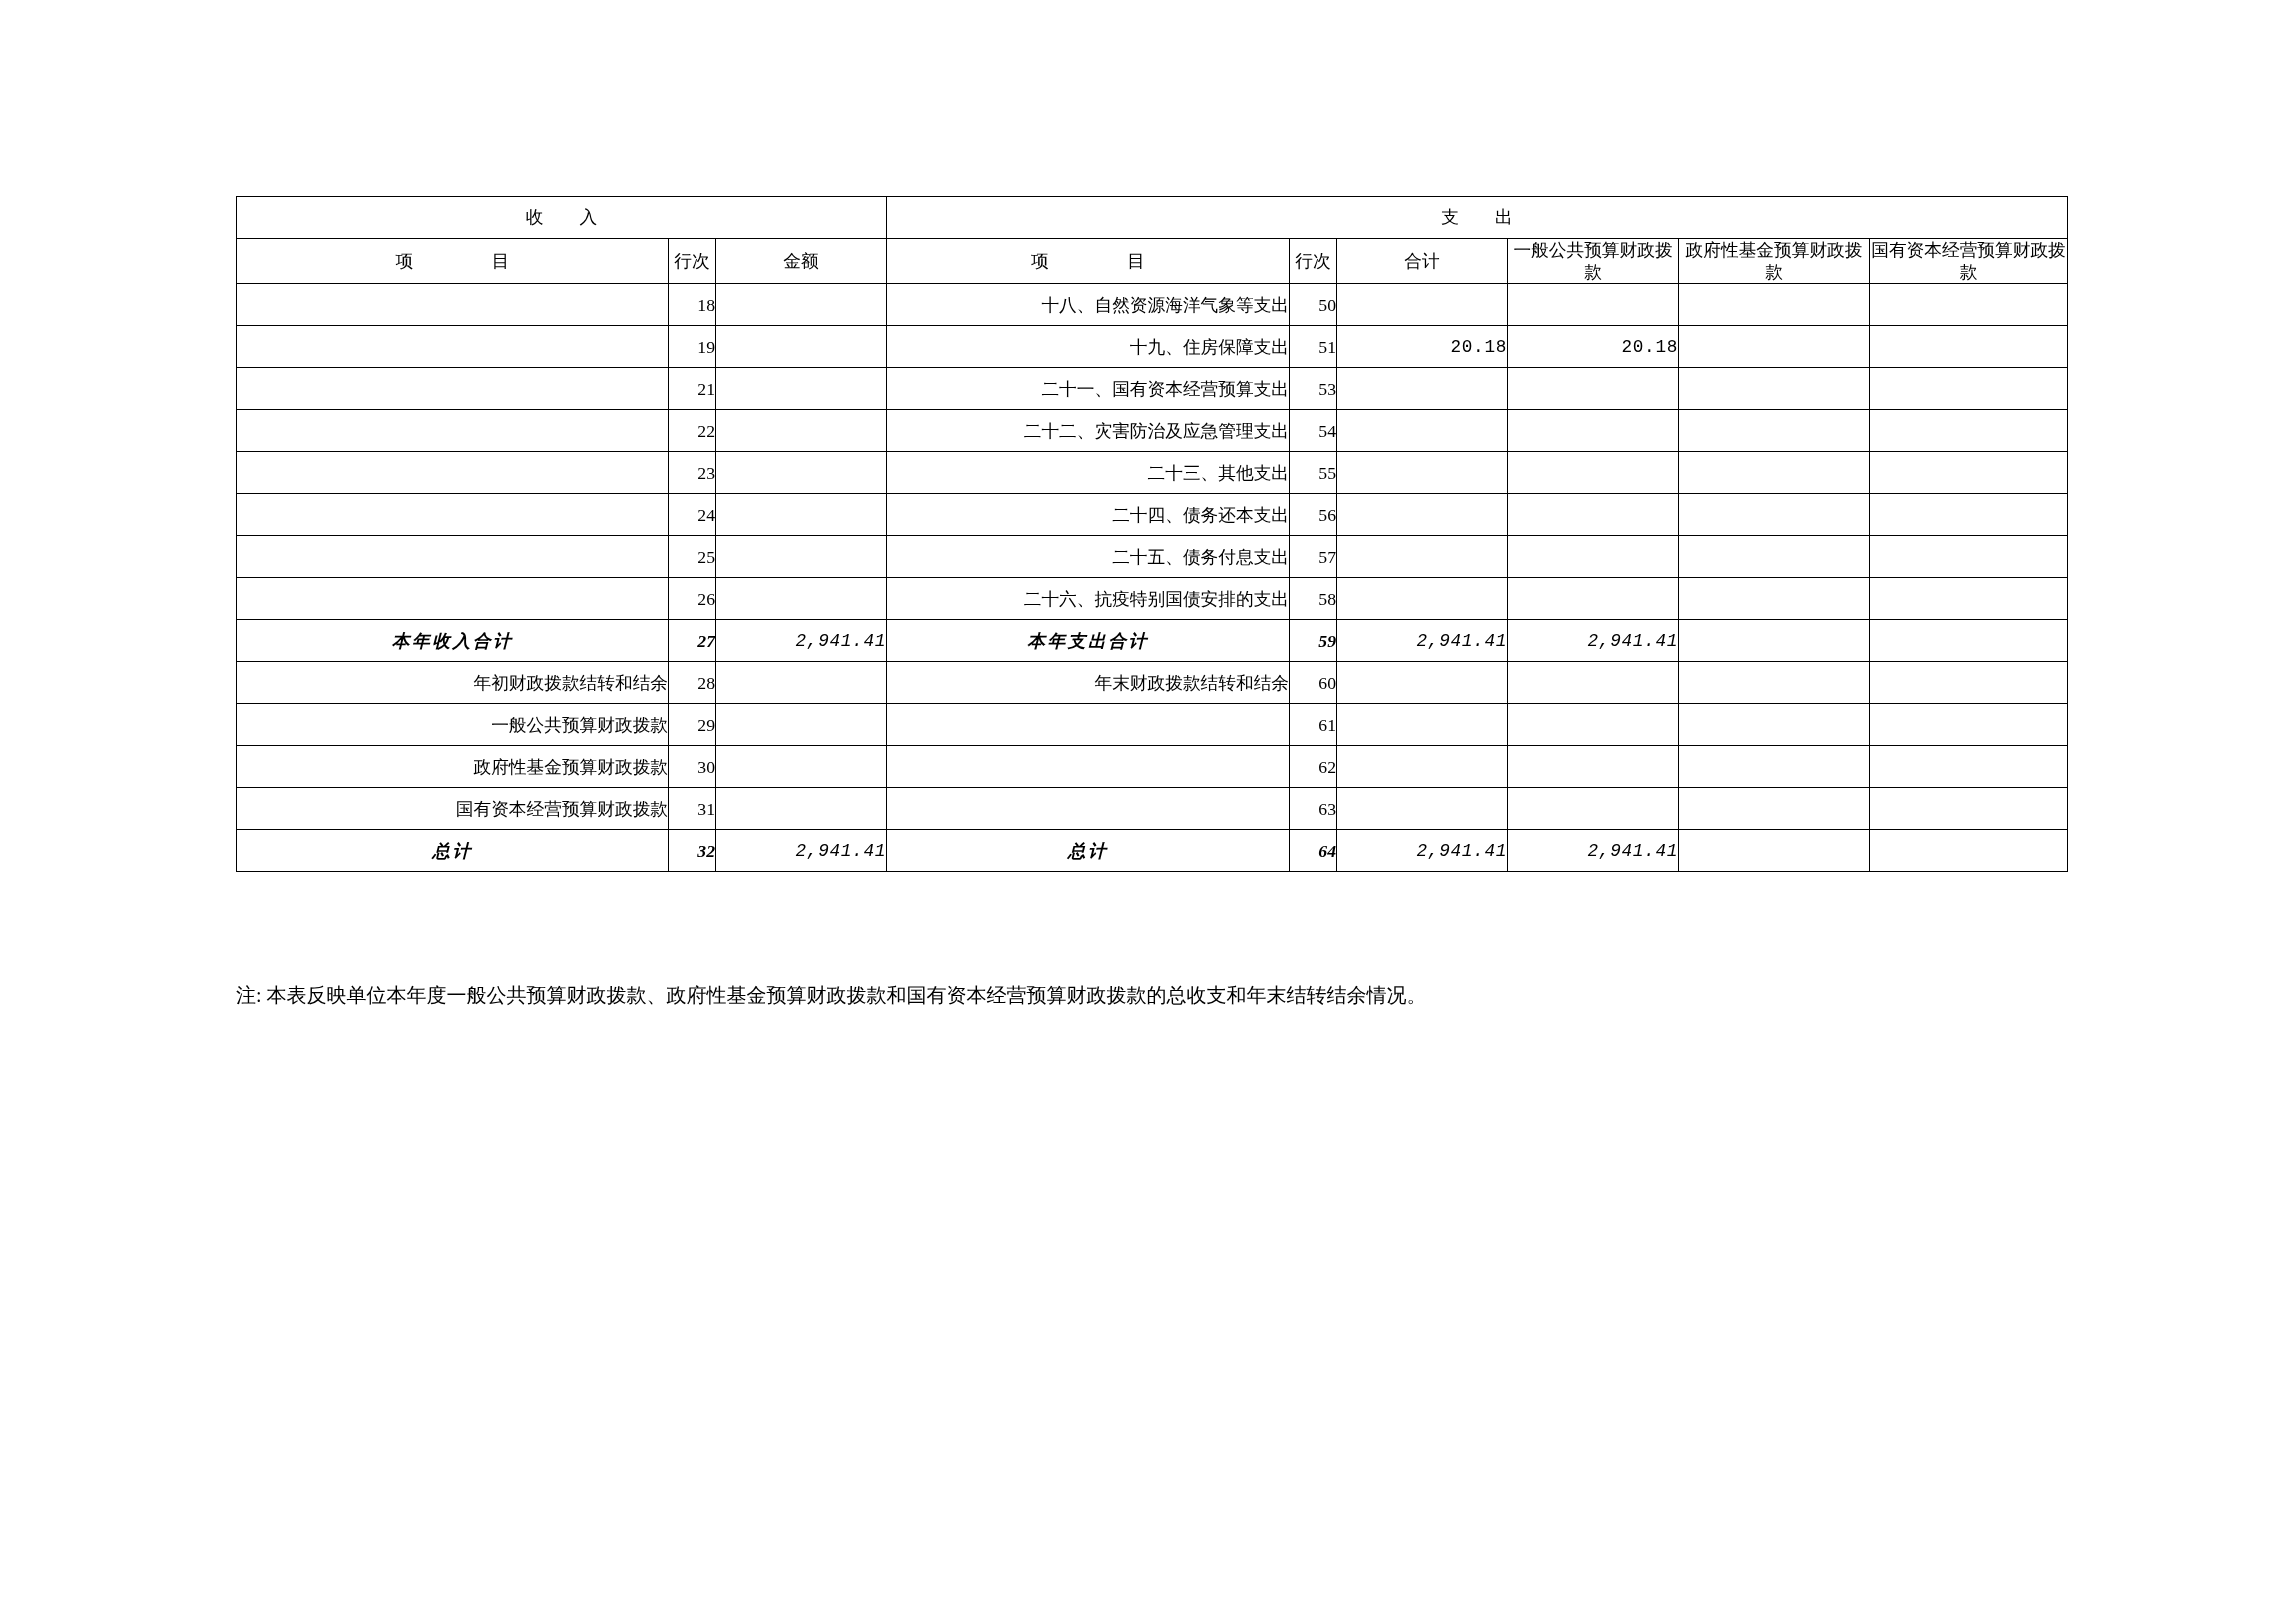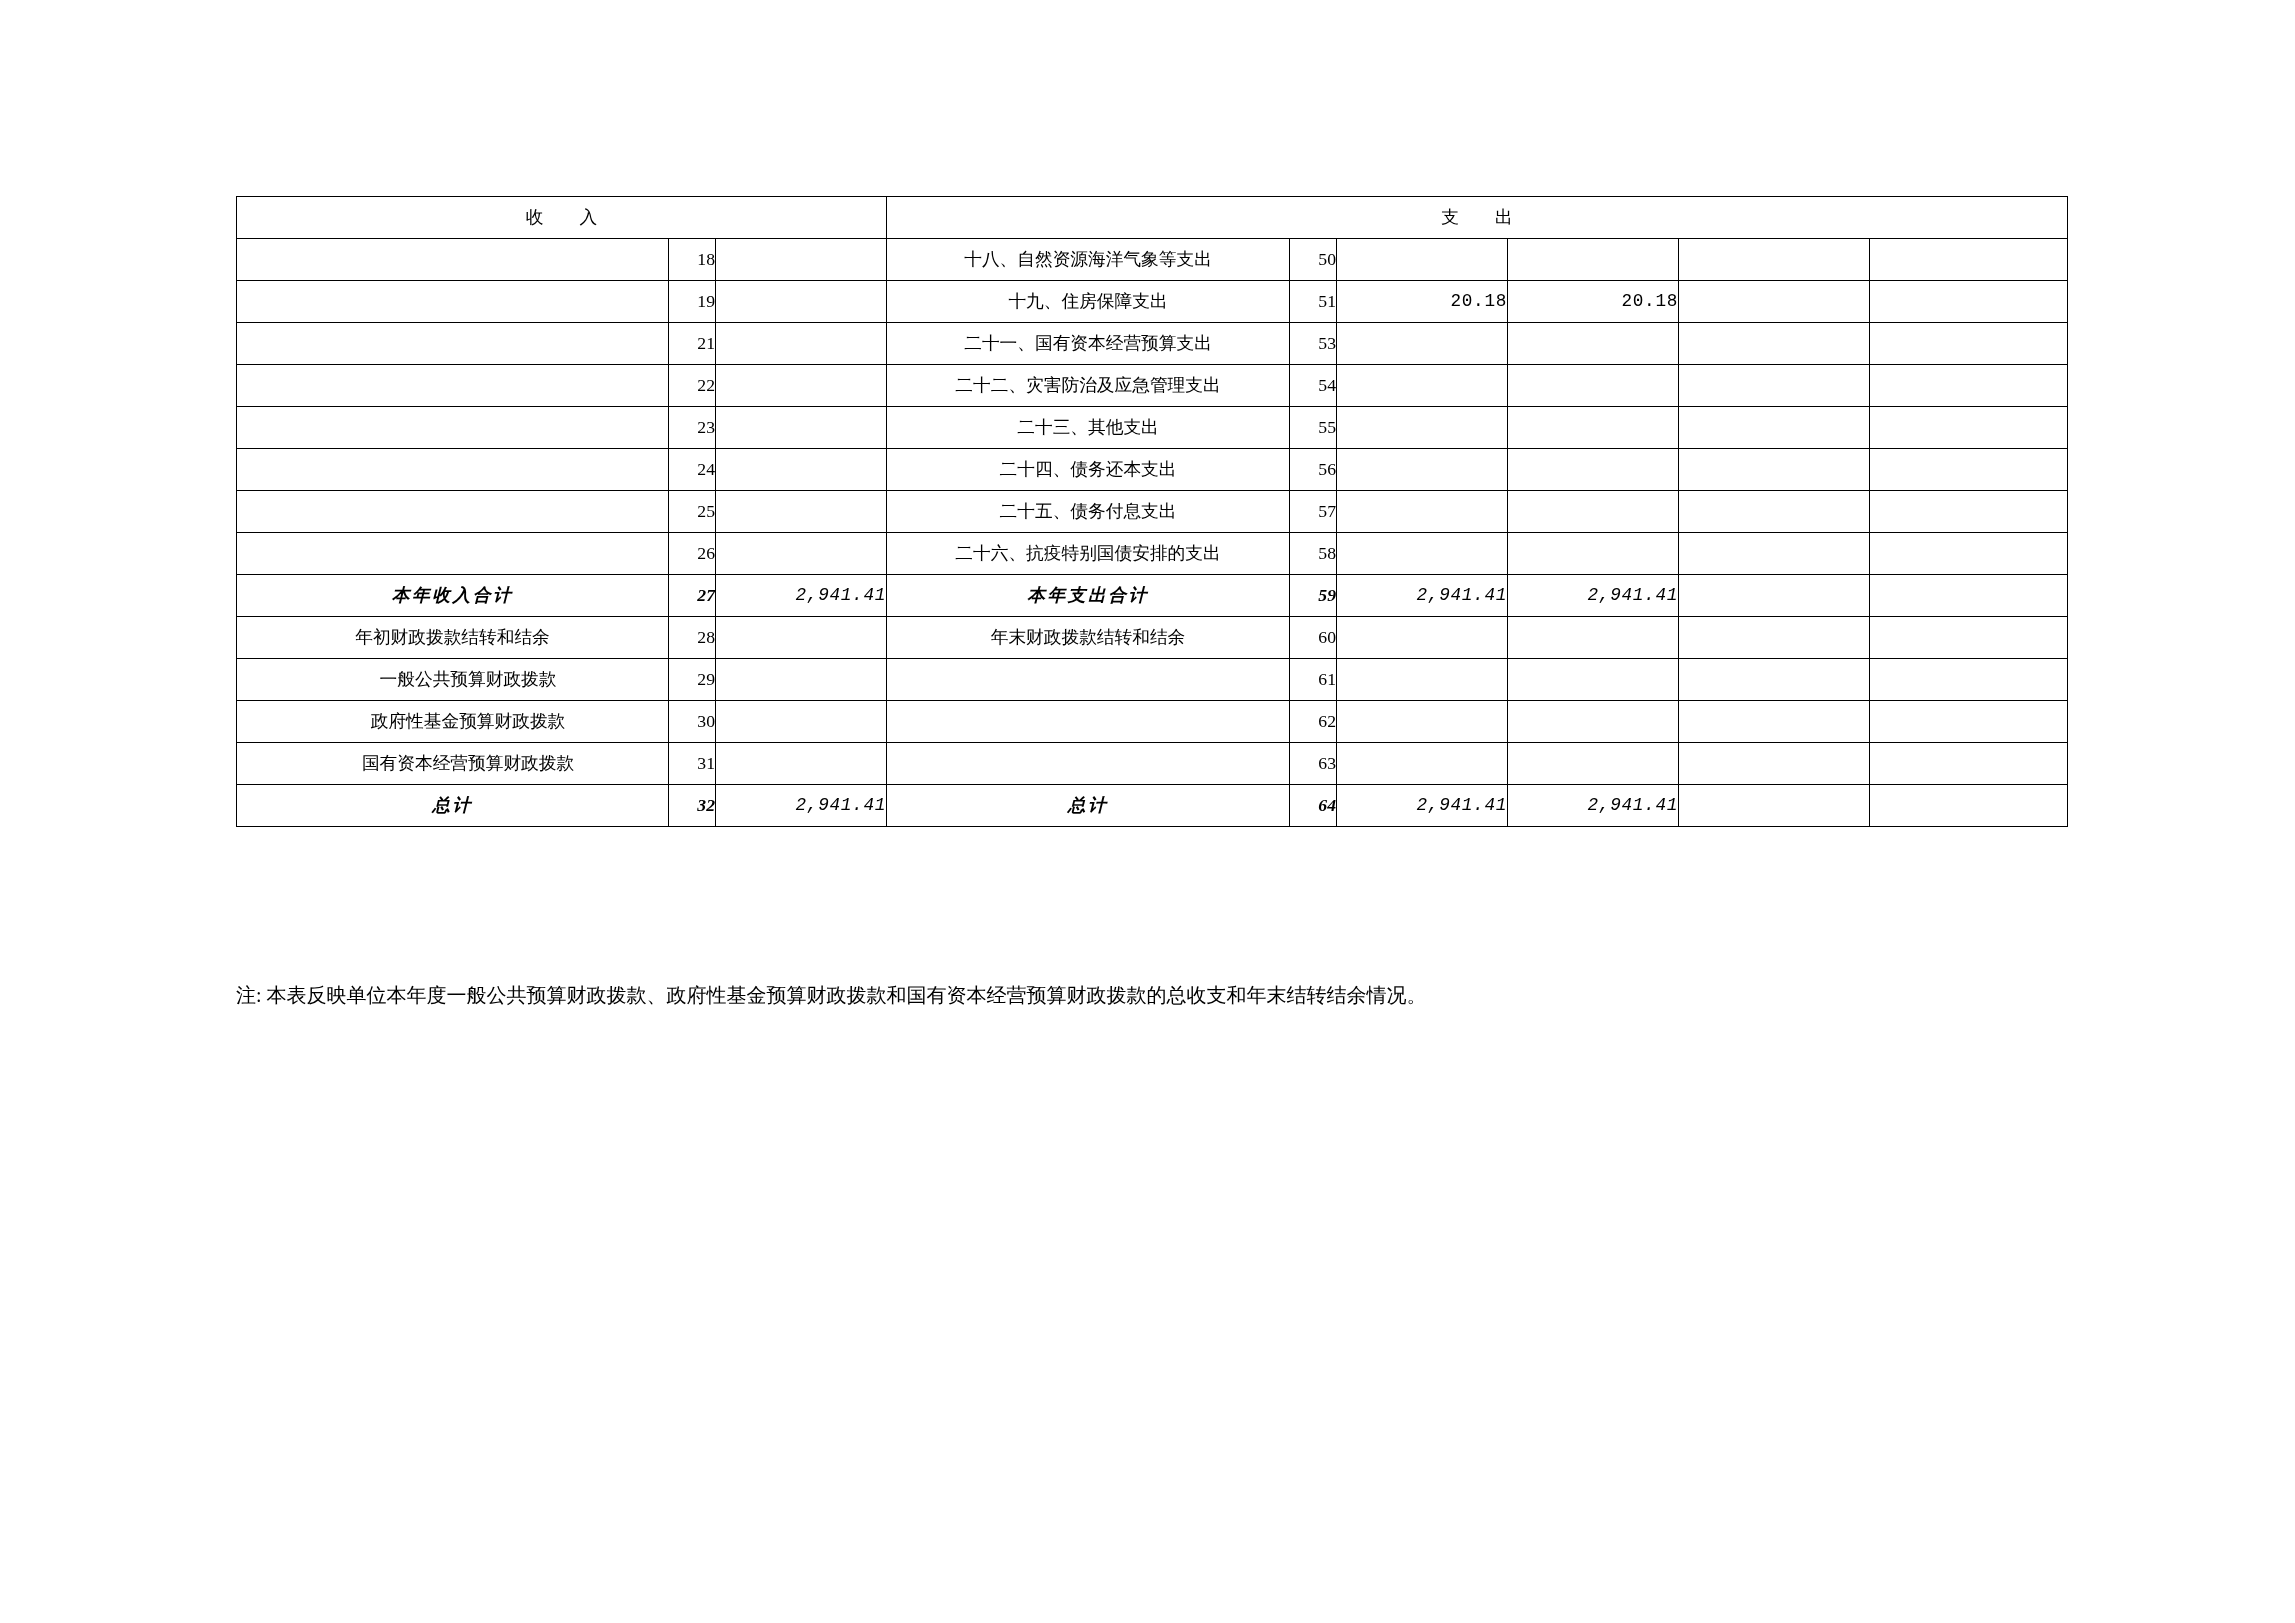--- a/index.html
+++ b/index.html
@@ -76,21 +76,21 @@
     height: 82px;
   }
   .hdr-wrap {
     text-align: center;
     font-size: 17.7px;
     line-height: 1.18;
     height: 82px;
     padding: 0 3.9px;
   }
   .cell-item {
-    text-align: center;
+    text-align: right;
     padding-left: 13px;
   }
   .cell-item.indent1 {
     padding-left: 31px;
   }
   .cell-center {
     text-align: right;
   }
   .cell-num {
     text-align: right;
@@ -138,20 +138,31 @@
         <col class="c-total">
         <col class="c-gen">
         <col class="c-fund">
         <col class="c-state">
       </colgroup>
       <tbody>
         <tr>
           <td class="hdr-group" colspan="3">收　入</td>
           <td class="hdr-group" colspan="6">支　出</td>
         </tr>
+        <tr>
+          <td class="hdr-cell spaced">项　　目</td>
+          <td class="hdr-narrow">行次</td>
+          <td class="hdr-cell">金额</td>
+          <td class="hdr-cell spaced">项　　目</td>
+          <td class="hdr-narrow">行次</td>
+          <td class="hdr-cell">合计</td>
+          <td class="hdr-wrap">一般公共预算财政拨款</td>
+          <td class="hdr-wrap">政府性基金预算财政拨款</td>
+          <td class="hdr-wrap">国有资本经营预算财政拨款</td>
+        </tr>
       <tr>
             <td class="cell-item"></td>
             <td class="cell-center">18</td>
             <td class="cell-num"></td>
             <td class="cell-item">十八、自然资源海洋气象等支出</td>
             <td class="cell-center">50</td>
             <td class="cell-num"></td>
             <td class="cell-num"></td>
             <td class="cell-num"></td>
             <td class="cell-num"></td>

